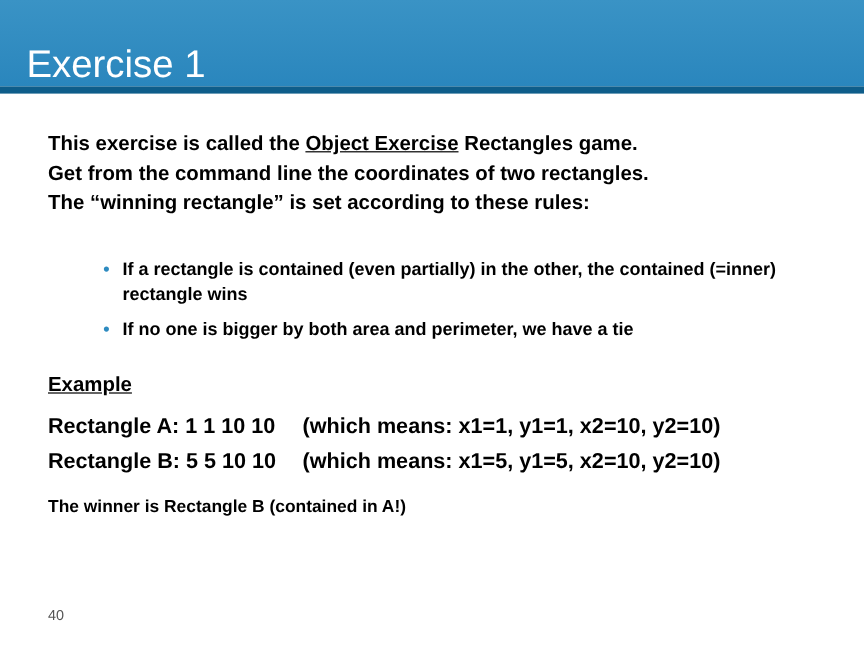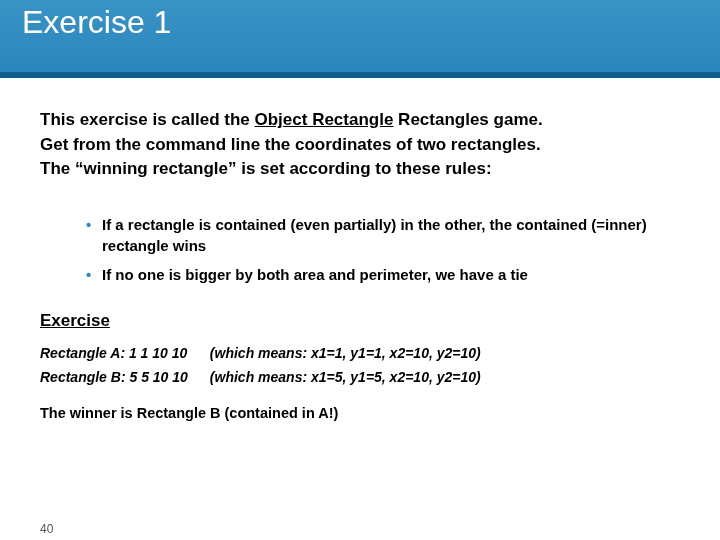--- a/index.html
+++ b/index.html
@@ -4,21 +4,21 @@
 <style>
   * { margin: 0; padding: 0; box-sizing: border-box; }
   html, body { width: 720px; height: 540px; font-family: Arial, Helvetica, sans-serif; background: #fff; }
   .slide { width: 720px; height: 540px; position: relative; background: #fff; }
   .title-band {
     background: #2e8bc0;
     background: linear-gradient(to bottom, #3a93c5 0%, #2a86bd 100%);
     height: 72px;
     width: 100%;
     display: flex;
-    align-items: flex-start;
+    align-items: flex-end;
   }
   .title-text {
     color: #fff;
     font-size: 32px;
     font-weight: 400;
     padding: 4px 0 0 22px;
     font-family: Arial, Helvetica, sans-serif;
   }
   .title-underbar {
     height: 6px;
@@ -57,66 +57,65 @@
     line-height: 1.4;
   }
   .example-heading {
     font-size: 17px;
     font-weight: bold;
     text-decoration: underline;
     margin-top: 26px;
   }
   .example-table {
     margin-top: 10px;
-    font-size: 14px;
+    font-size: 18px;
     font-weight: bold;
     border-collapse: collapse;
-    font-style: italic;
   }
   .example-table td { padding: 4px 10px 4px 0; vertical-align: top; }
   .example-table td.mean { padding-left: 12px; }
   .winner {
     margin-top: 16px;
     font-size: 14.5px;
     font-weight: bold;
   }
   .page-num {
     position: absolute;
     left: 40px;
-    bottom: 4px;
+    bottom: 20px;
     font-size: 12px;
     color: #555;
   }
 </style>
 </head>
 <body>
 
 <div class="slide">
 
   <div class="title-band">
     <div class="title-text">Exercise 1</div>
   </div>
   <div class="title-underbar"></div>
 
   <div class="content">
 
     <div class="intro">
       <div>
-        <span>This exercise is called the </span><span class="u">Object Rectangle</span><span> Rectangles game.</span>
+        <span>This exercise is called the </span><span class="u">Object Exercise</span><span> Rectangles game.</span>
       </div>
       <div>Get from the command line the coordinates of two rectangles.</div>
       <div>The “winning rectangle” is set according to these rules:</div>
     </div>
 
     <ul class="bullets">
       <li><span>If a rectangle is contained (even partially) in the other, the contained (=inner) rectangle wins</span></li>
       <li><span>If no one is bigger by both area and perimeter, we have a tie</span></li>
     </ul>
 
-    <div class="example-heading">Exercise</div>
+    <div class="example-heading">Example</div>
 
     <table class="example-table">
       <tbody>
           <tr>
         <td>Rectangle A: 1 1 10 10</td>
         <td class="mean">(which means: x1=1, y1=1, x2=10, y2=10)</td>
       </tr>
       <tr>
         <td>Rectangle B: 5 5 10 10</td>
         <td class="mean">(which means: x1=5, y1=5, x2=10, y2=10)</td>

